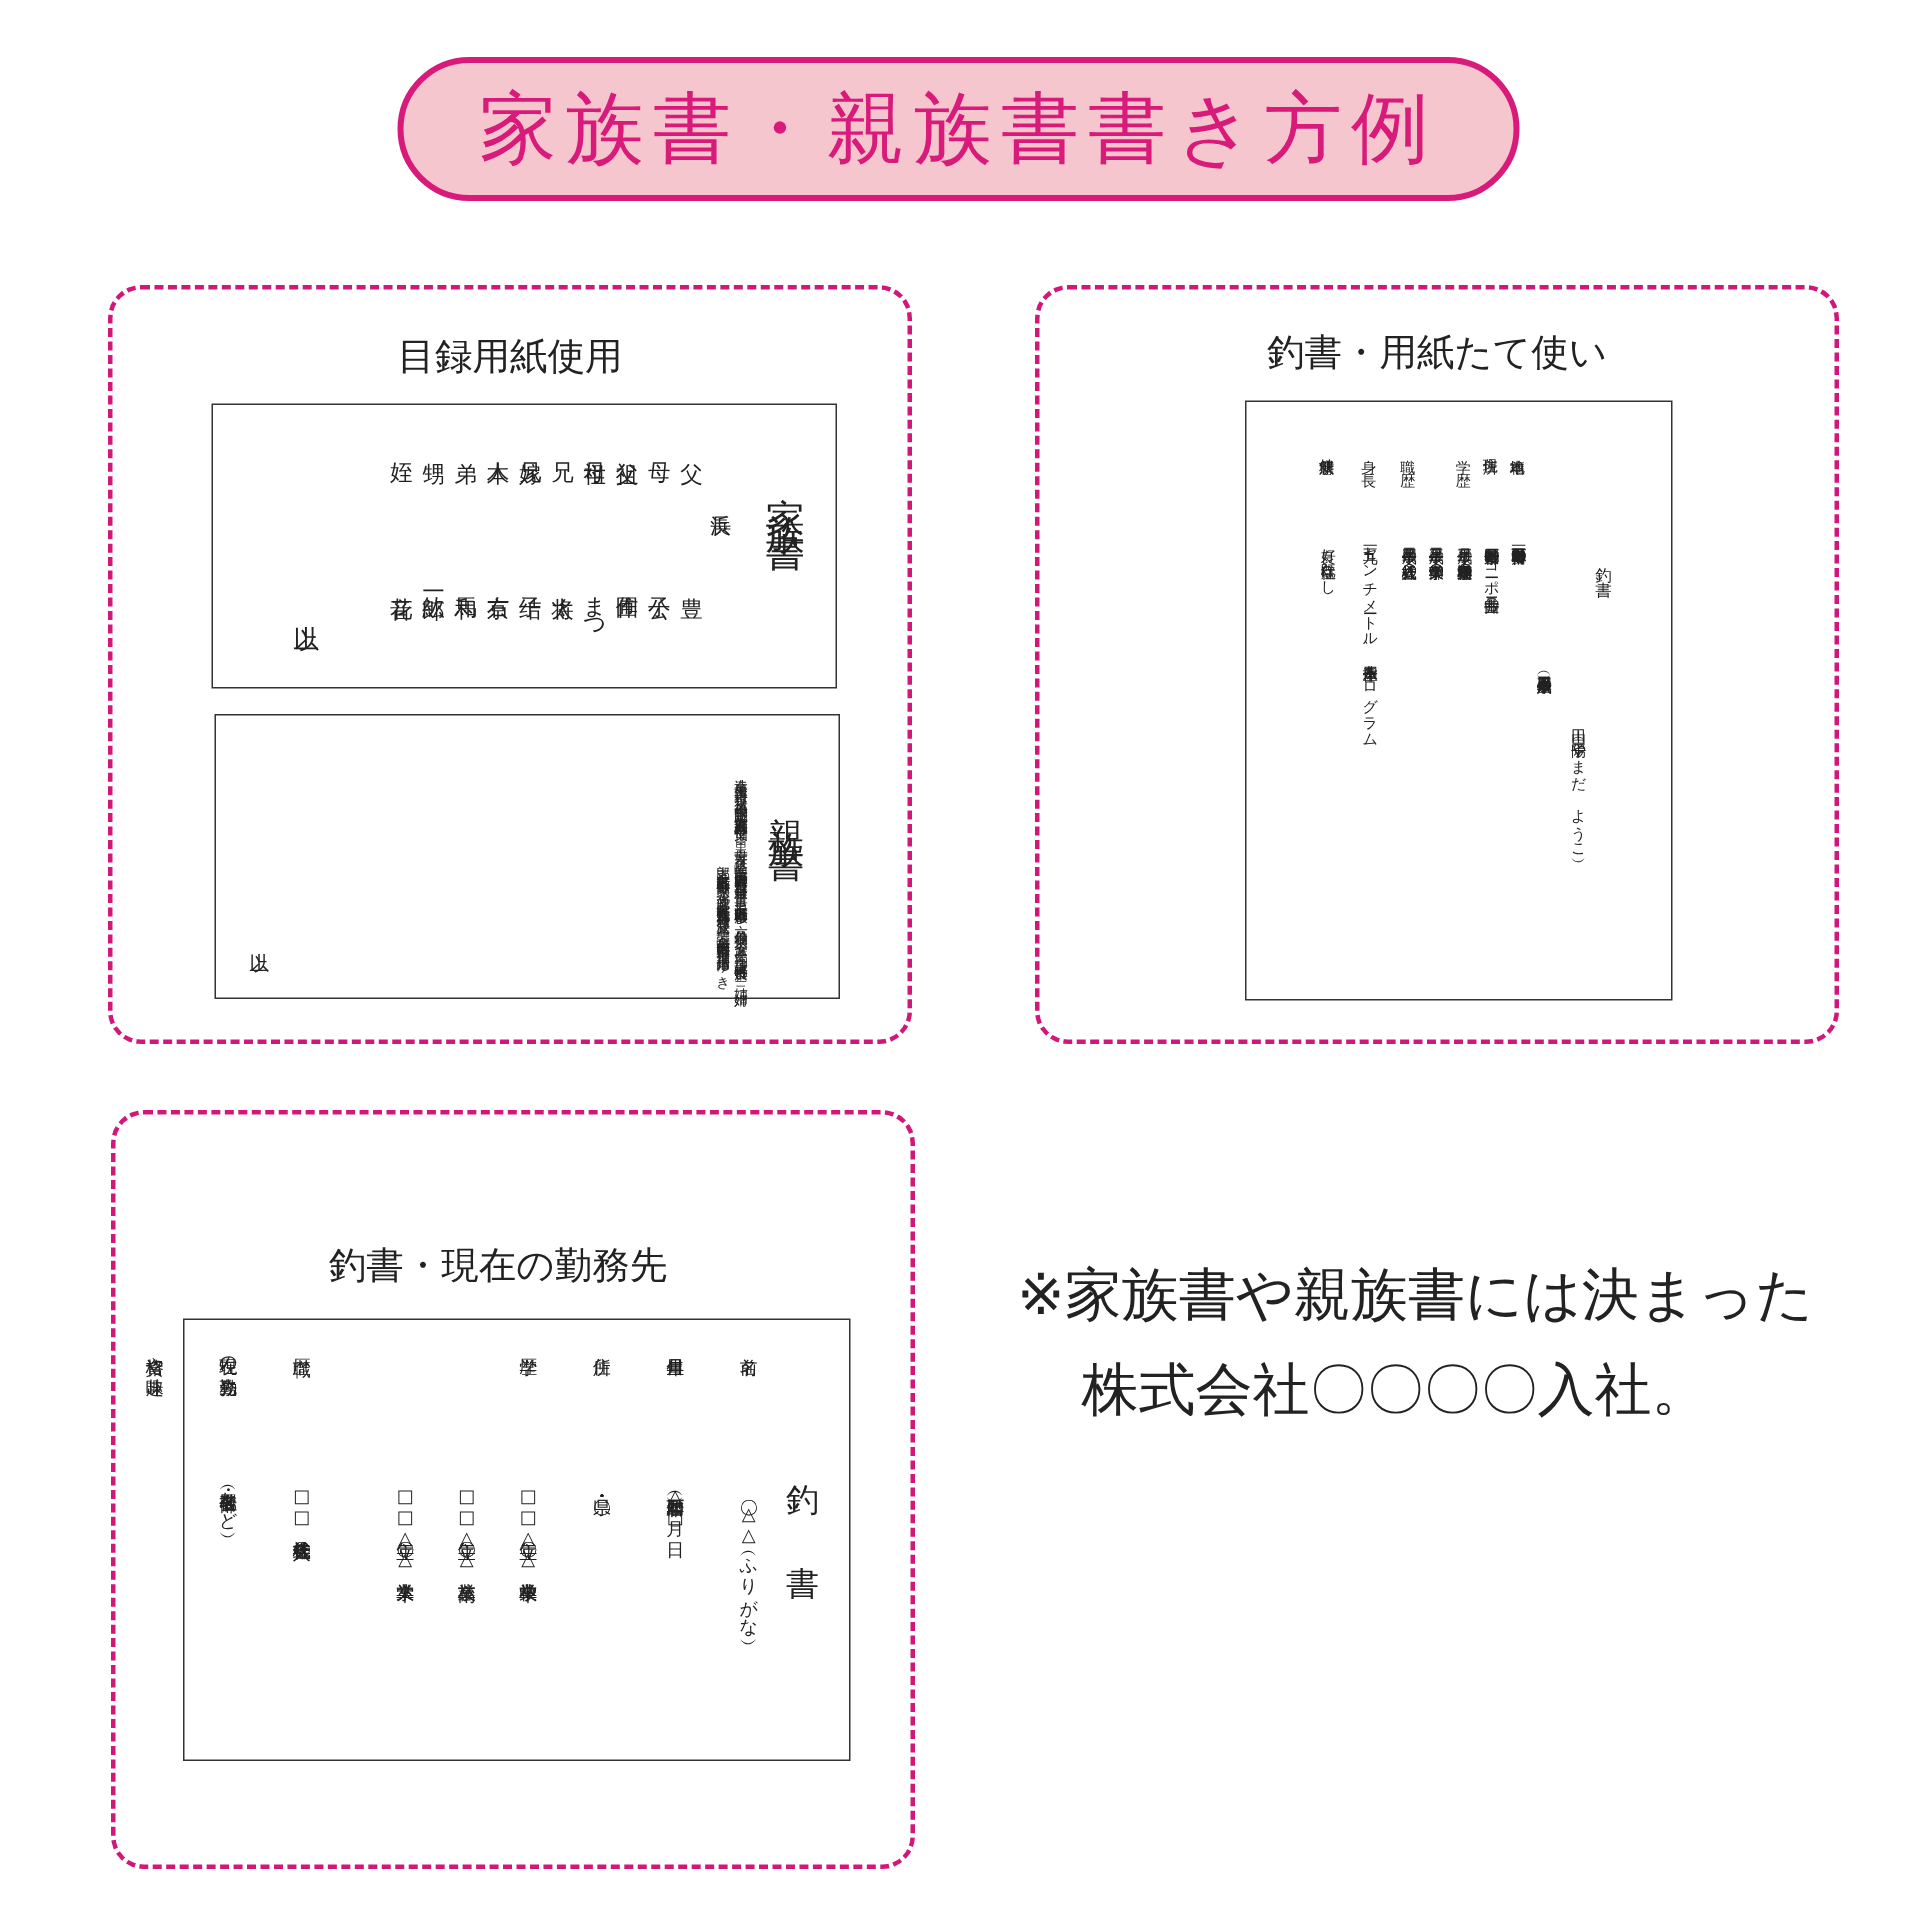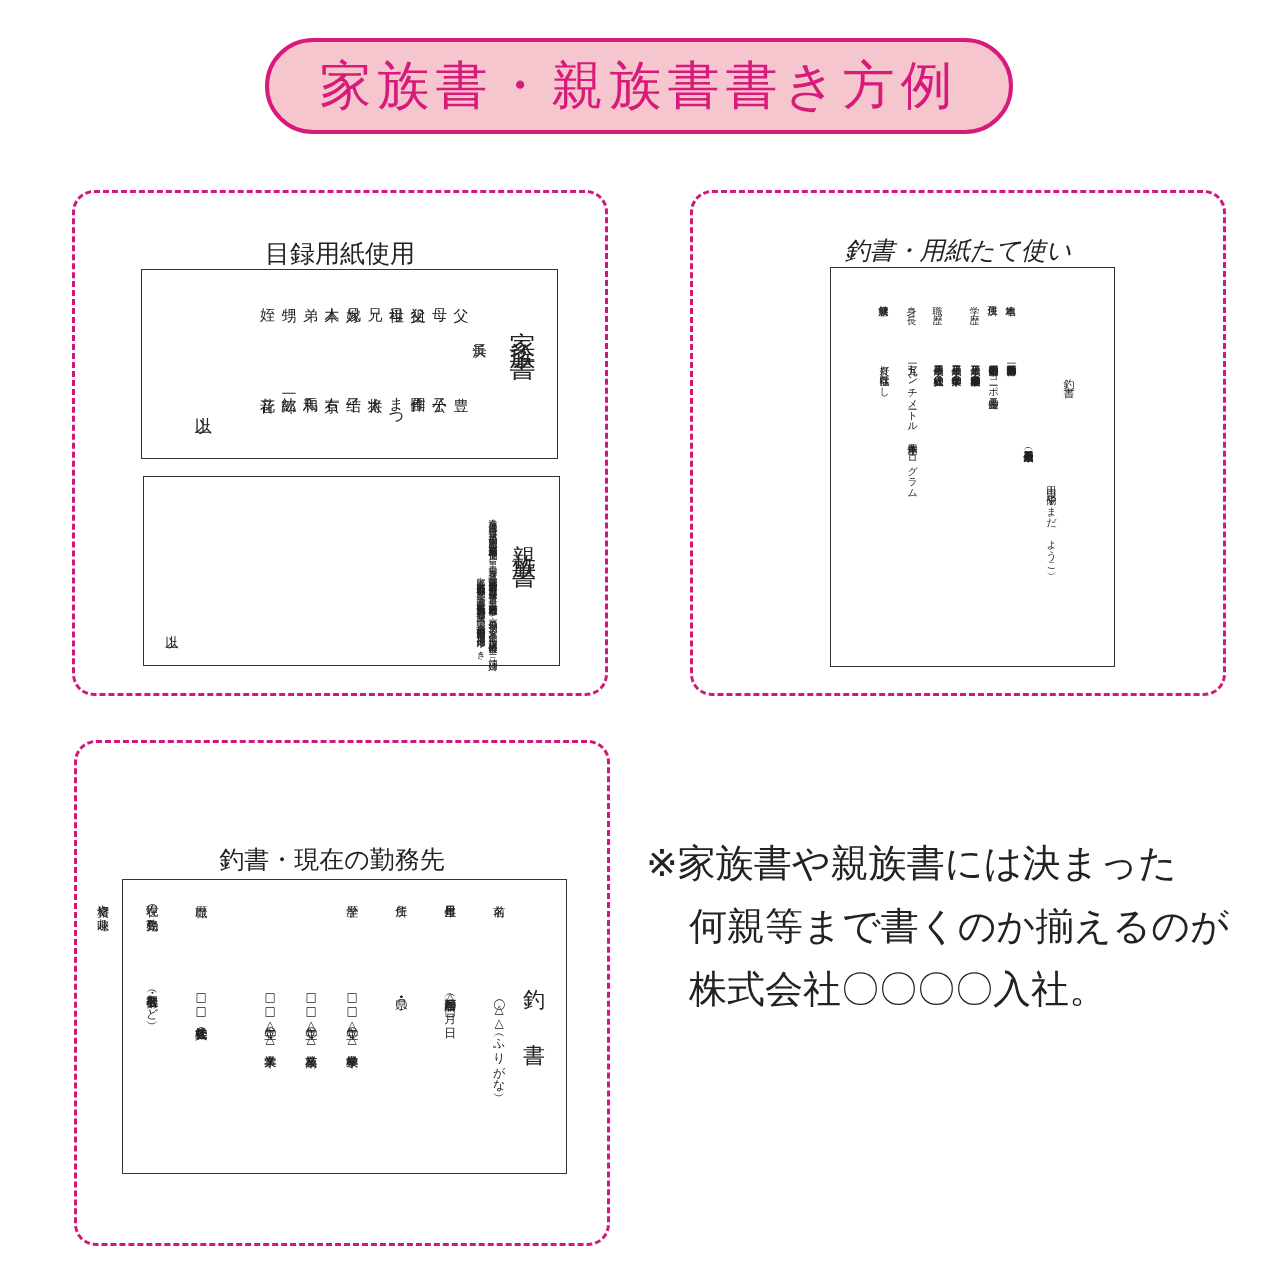--- a/index.html
+++ b/index.html
@@ -5,29 +5,29 @@
   html, body { margin:0; padding:0; background:#ffffff; }
   body { width:1280px; height:1281px; position:relative; overflow:hidden;
          font-family:"DejaVu Sans", "Liberation Sans", sans-serif; color:#222; }
 
   .title-pill { position:absolute; left:265px; top:38px; width:748px; height:96px;
     box-sizing:border-box; border:4px solid #d81b7a; border-radius:48px; background:#f6c6cf;
     display:flex; align-items:center; justify-content:center; }
   .title-pill span { color:#d81b7a; font-size:52px; letter-spacing:6px; }
 
   .card { position:absolute; box-sizing:border-box; border:3px dashed #d1187a; border-radius:22px; background:#fff; }
-  .card-label { position:absolute; left:0; right:0; text-align:center; font-size:25px; color:#222;margin-top:16px; }
+  .card-label { position:absolute; left:0; right:0; text-align:center; font-size:25px; color:#222; }
 
   .paper { position:absolute; box-sizing:border-box; border:1.5px solid #333; background:#fff; }
 
   .vcol { position:absolute; writing-mode:vertical-rl; text-orientation:upright;
           font-family:"DejaVu Serif", "Liberation Serif", serif; color:#222; white-space:nowrap; line-height:1.1; }
   .vsans { font-family:"DejaVu Sans", "Liberation Sans", sans-serif; }
 
-  .note { position:absolute; left:646px; top:832px; font-size:38px; line-height:63px; color:#222; }
+  .note { position:absolute; left:678px; top:832px; font-size:38px; line-height:63px; color:#222; }
   .note .line { display:block; white-space:nowrap; }
   .note .indent { padding-left:43px; }
 </style>
 </head>
 <body>
 
 <div class="title-pill">
   <span>家族書・親族書書き方例</span>
 </div>
 
@@ -112,21 +112,21 @@
       <span class="vcol" style="position:relative;font-size:9px;">岡家</span>
       <span class="vcol" style="position:relative;font-size:9px;">長浜市〇〇町五五五</span>
       <span class="vcol" style="position:relative;font-size:9px;">長浜</span>
       <span class="vcol" style="position:relative;font-size:9px;">太郎</span>
     </div>
     <div class="vcol" style="left:20px; top:148px; font-size:13px;">以上</div>
   </div>
 </div>
 
 <div class="card" style="left:690px; top:190px; width:536px; height:506px;">
-  <div class="card-label" style="top:25px;font-style:italic;">釣書・用紙たて使い</div>
+  <div class="card-label" style="top:25px;">釣書・用紙たて使い</div>
   <div class="paper" style="left:137px; top:74px; width:285px; height:400px;">
     <div class="vcol vsans" style="right:40px; top:102px; font-size:11px; letter-spacing:8px;">釣書</div>
     <div class="vcol vsans" style="right:80px; top:176px; font-size:10px;">平成〇年五月二十四日生（二十六歳）</div>
     <div class="vcol vsans" style="right:57px; top:210px; font-size:10px;">山田　陽子（やまだ　ようこ）</div>
 
     <div style="position:absolute; right:98px; top:30px; display:flex; flex-direction:row-reverse; gap:8px;">
       <div style="display:flex; flex-direction:row-reverse;">
         <div class="vcol vsans" style="position:relative; font-size:10px; height:60px;">本籍地</div>
         <div class="vcol vsans" style="position:relative; font-size:10px; margin-top:60px; margin-right:-12px;">神奈川県〇〇市〇〇町一丁目五番三号</div>
       </div>
@@ -197,15 +197,14 @@
       </div>
       <div style="position:relative; width:16px; height:260px;">
         <div class="vcol vsans" style="left:0; top:0; font-size:12px;">資格や趣味</div>
       </div>
     </div>
   </div>
 </div>
 
 <div class="note">
   <span class="line"><span>※</span><span>家族書や親族書には決まった</span></span>
-  <span class="line indent">何親等まで書くのか揃えるのが</span>
   <span class="line indent">株式会社〇〇〇〇入社。</span>
 </div>
 
 </body></html>

